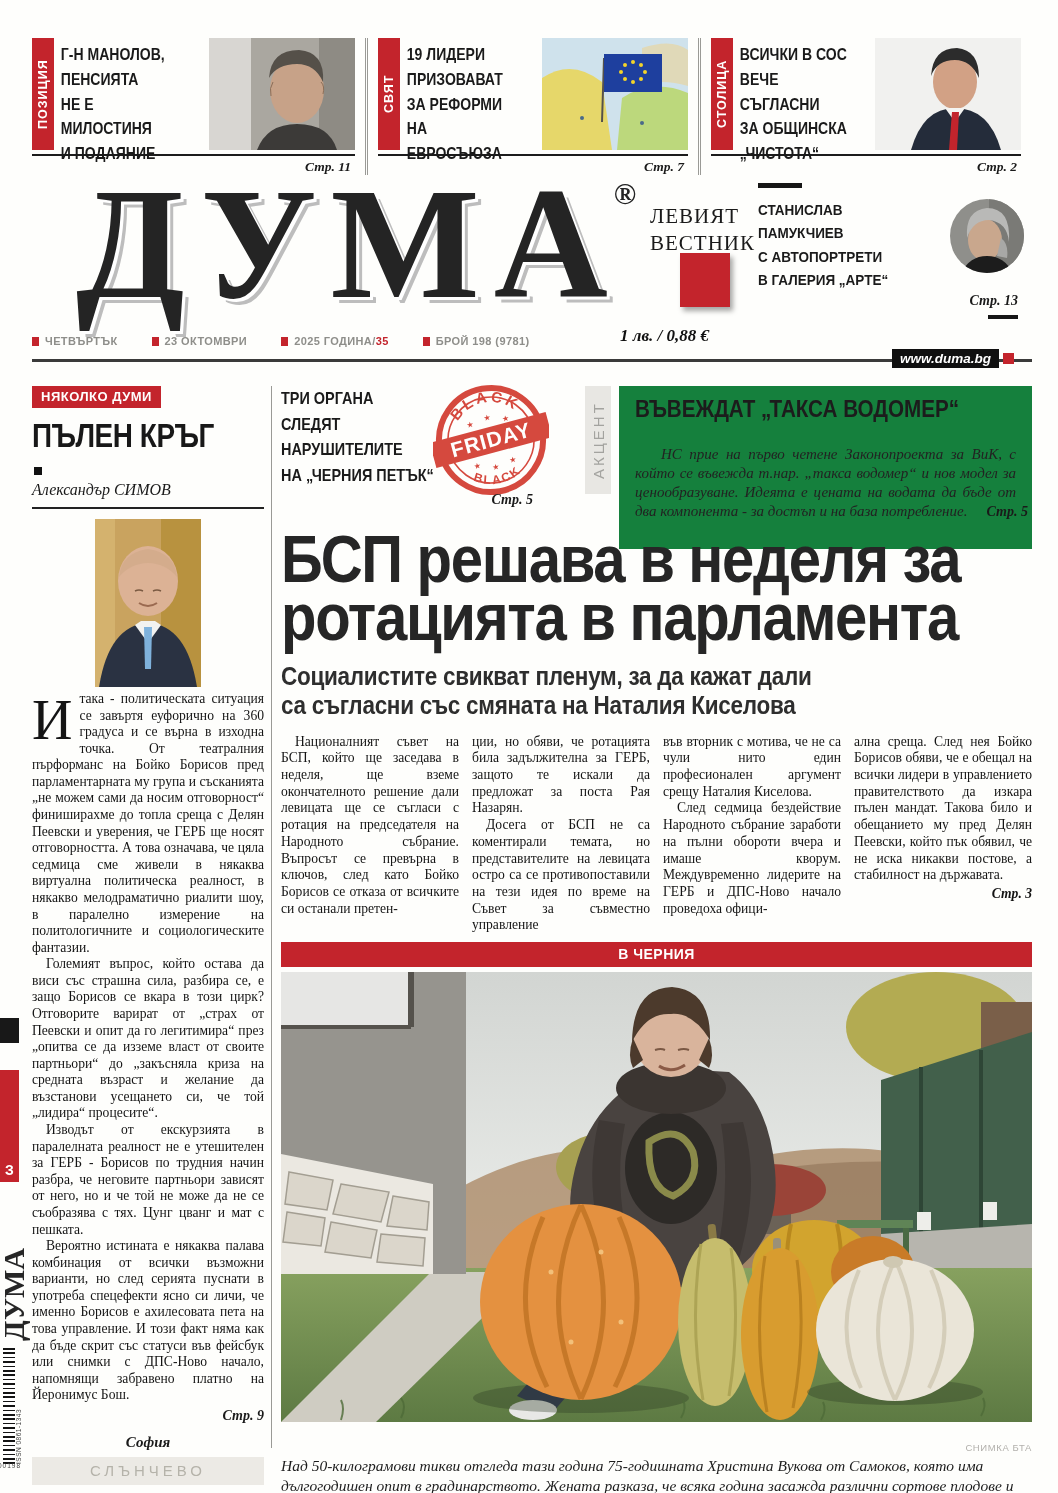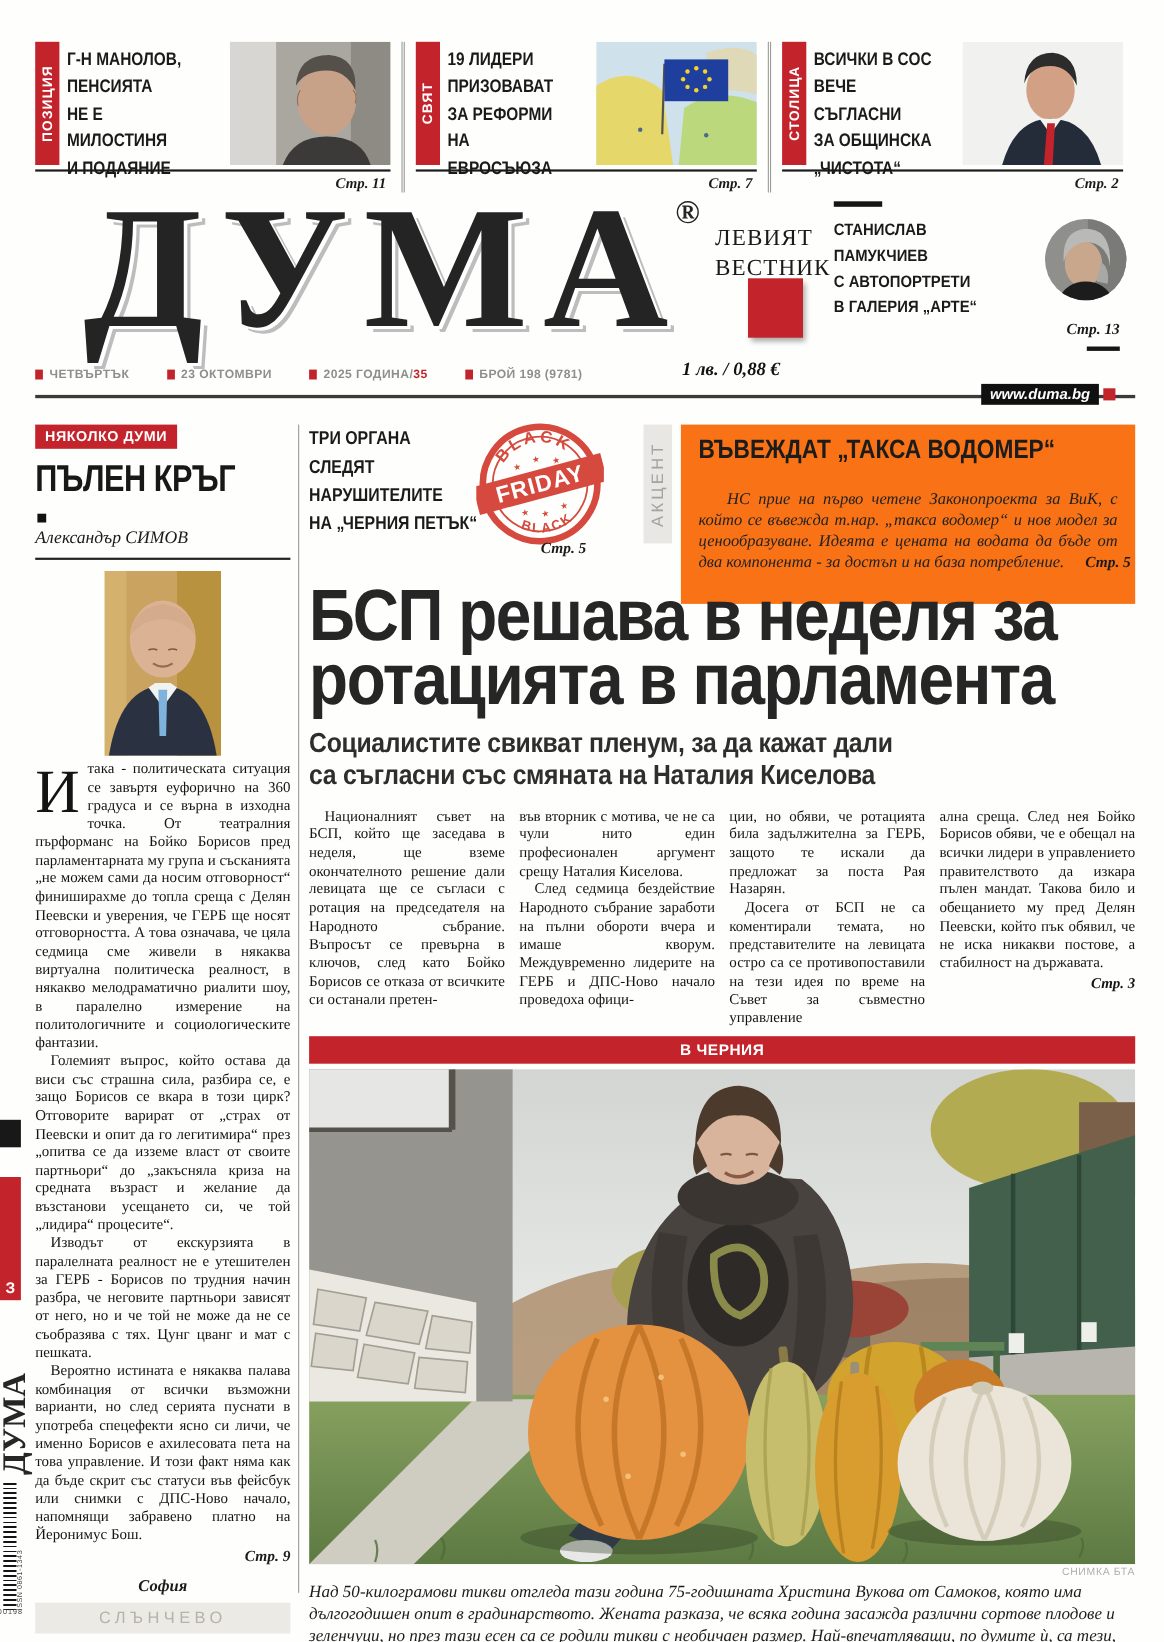--- a/index.html
+++ b/index.html
@@ -78,39 +78,39 @@
   .bf{ width:300px; position:relative; flex:none; }
   .bf-title{ font-weight:700; font-size:17px; line-height:1.5; white-space:pre-line;
              transform:scaleX(.85); transform-origin:0 0; width:200px; }
   .stamp{ position:absolute; left:152px; top:-4px; }
   .bf-page{ position:absolute; right:48px; bottom:10px; font:700 italic 14px "Liberation Serif",serif; }
   .accent-wrap{ flex:1; position:relative; margin-left:4px; }
   .accent-label{ position:absolute; left:0; top:0; width:26px; height:108px; background:#e8e7e3;
                  color:#a3a39f; writing-mode:vertical-rl; transform:rotate(180deg);
                  display:flex; align-items:center; justify-content:center;
                  font-size:15px; letter-spacing:3px; }
-  .accent-box{ margin-left:34px; background:#f97316; padding:9px 16px 28px; min-height:108px; }
+  .accent-box{ margin-left:34px; background:#15803d; padding:9px 16px 28px; min-height:108px; }
   .accent-title{ font-weight:700; font-size:24px; transform:scaleX(.86); transform-origin:0 0; color:#1c1c1c; }
   .accent-text{ font:italic 15px/1.27 "Liberation Serif",serif; margin-top:22px; text-align:justify; text-indent:26px; color:#222; }
   .accent-page{ position:absolute; right:4px; bottom:-2px; font:700 italic 14px "Liberation Serif",serif; }
 
   .headline{ margin-top:12px; color:#262626; }
   .hl-line{ font-weight:700; font-size:66px; line-height:58px; letter-spacing:-1.5px;
             transform:scaleX(.88); transform-origin:0 50%; white-space:nowrap; }
   .subhead{ margin-top:16px; font-weight:700; font-size:25px; line-height:1.17; white-space:pre-line;
             transform:scaleX(.9); transform-origin:0 0; color:#2e2e2e; letter-spacing:-.3px; }
   .cols{ margin-top:13px; display:grid; grid-template-columns:repeat(4,1fr); gap:13px;
          font:13.6px/1.23 "Liberation Serif",serif; text-align:justify; color:#141414; }
   .cols p{ margin:0; }
   .cols p.ind{ text-indent:14px; }
   .col-page{ text-align:right; font-weight:700; font-style:italic; margin-top:2px; }
   .kadar{ margin-top:8px; background:var(--red); color:#fff; text-align:center;
           font-weight:700; font-size:14px; letter-spacing:.5px; padding:4px 0 5px; }
   .photo{ margin-top:5px; display:block; }
-  .credit{ text-align:right; font-size:9.5px; color:#b2b0ac; letter-spacing:.6px; margin-top:2px; }
+  .credit{ text-align:right; font-size:9.5px; color:#b2b0ac; letter-spacing:.6px; margin-top:20px; }
   .caption{ margin-top:3px; font:italic 15.5px/1.28 "Liberation Serif",serif; color:#1c1c1c; width:99%; }
 
   
   .spine-black{ position:absolute; left:0; top:1018px; width:19px; height:25px; background:#181818; }
   .spine-red{ position:absolute; left:0; top:1070px; width:19px; height:112px; background:var(--red);
               color:#fff; font-weight:700; font-size:14px; display:flex; align-items:flex-end;
               justify-content:center; padding-bottom:4px; }
   .spine-logo{ position:absolute; left:-3px; top:1186px; height:155px; writing-mode:vertical-rl;
                transform:rotate(180deg); font:700 30px "Liberation Serif",serif; color:#262626;
                display:flex; align-items:center; }
@@ -351,26 +351,26 @@
       <div class="hl-line">ротацията в парламента</div>
     </div>
     <div class="subhead">Социалистите свикват пленум, за да кажат дали
 са съгласни със смяната на Наталия Киселова</div>
 
     <div class="cols">
       <div>
         <p class="ind">Националният съвет на БСП, който ще заседава в неделя, ще вземе окончателното решение дали левицата ще се съгласи с ротация на председателя на Народното събрание. Въпросът се превърна в ключов, след като Бойко Борисов се отказа от всичките си останали претен-</p>
       </div>
       <div>
+        <p>ции, но обяви, че ротацията била задължителна за ГЕРБ, защото те искали да предложат за поста Рая Назарян.</p>
+        <p class="ind">Досега от БСП не са коментирали темата, но представителите на левицата остро са се противопоставили на тези идея по време на Съвет за съвместно управление</p>
+      </div>
+      <div>
         <p>във вторник с мотива, че не са чули нито един професионален аргумент срещу Наталия Киселова.</p>
         <p class="ind">След седмица бездействие Народното събрание заработи на пълни обороти вчера и имаше кворум. Междувременно лидерите на ГЕРБ и ДПС-Ново начало проведоха офици-</p>
-      </div>
-      <div>
-        <p>ции, но обяви, че ротацията била задължителна за ГЕРБ, защото те искали да предложат за поста Рая Назарян.</p>
-        <p class="ind">Досега от БСП не са коментирали темата, но представителите на левицата остро са се противопоставили на тези идея по време на Съвет за съвместно управление</p>
       </div>
       <div>
         <p>ална среща. След нея Бойко Борисов обяви, че е обещал на всички лидери в управлението правителството да изкара пълен мандат. Такова било и обещанието му пред Делян Пеевски, който пък обявил, че не иска никакви постове, а стабилност на държавата.</p>
         <div class="col-page">Стр. 3</div>
       </div>
     </div>
 
     <div class="kadar">В ЧЕРНИЯ</div>
 
     <svg class="photo" width="751" height="450" viewBox="0 0 751 450">

